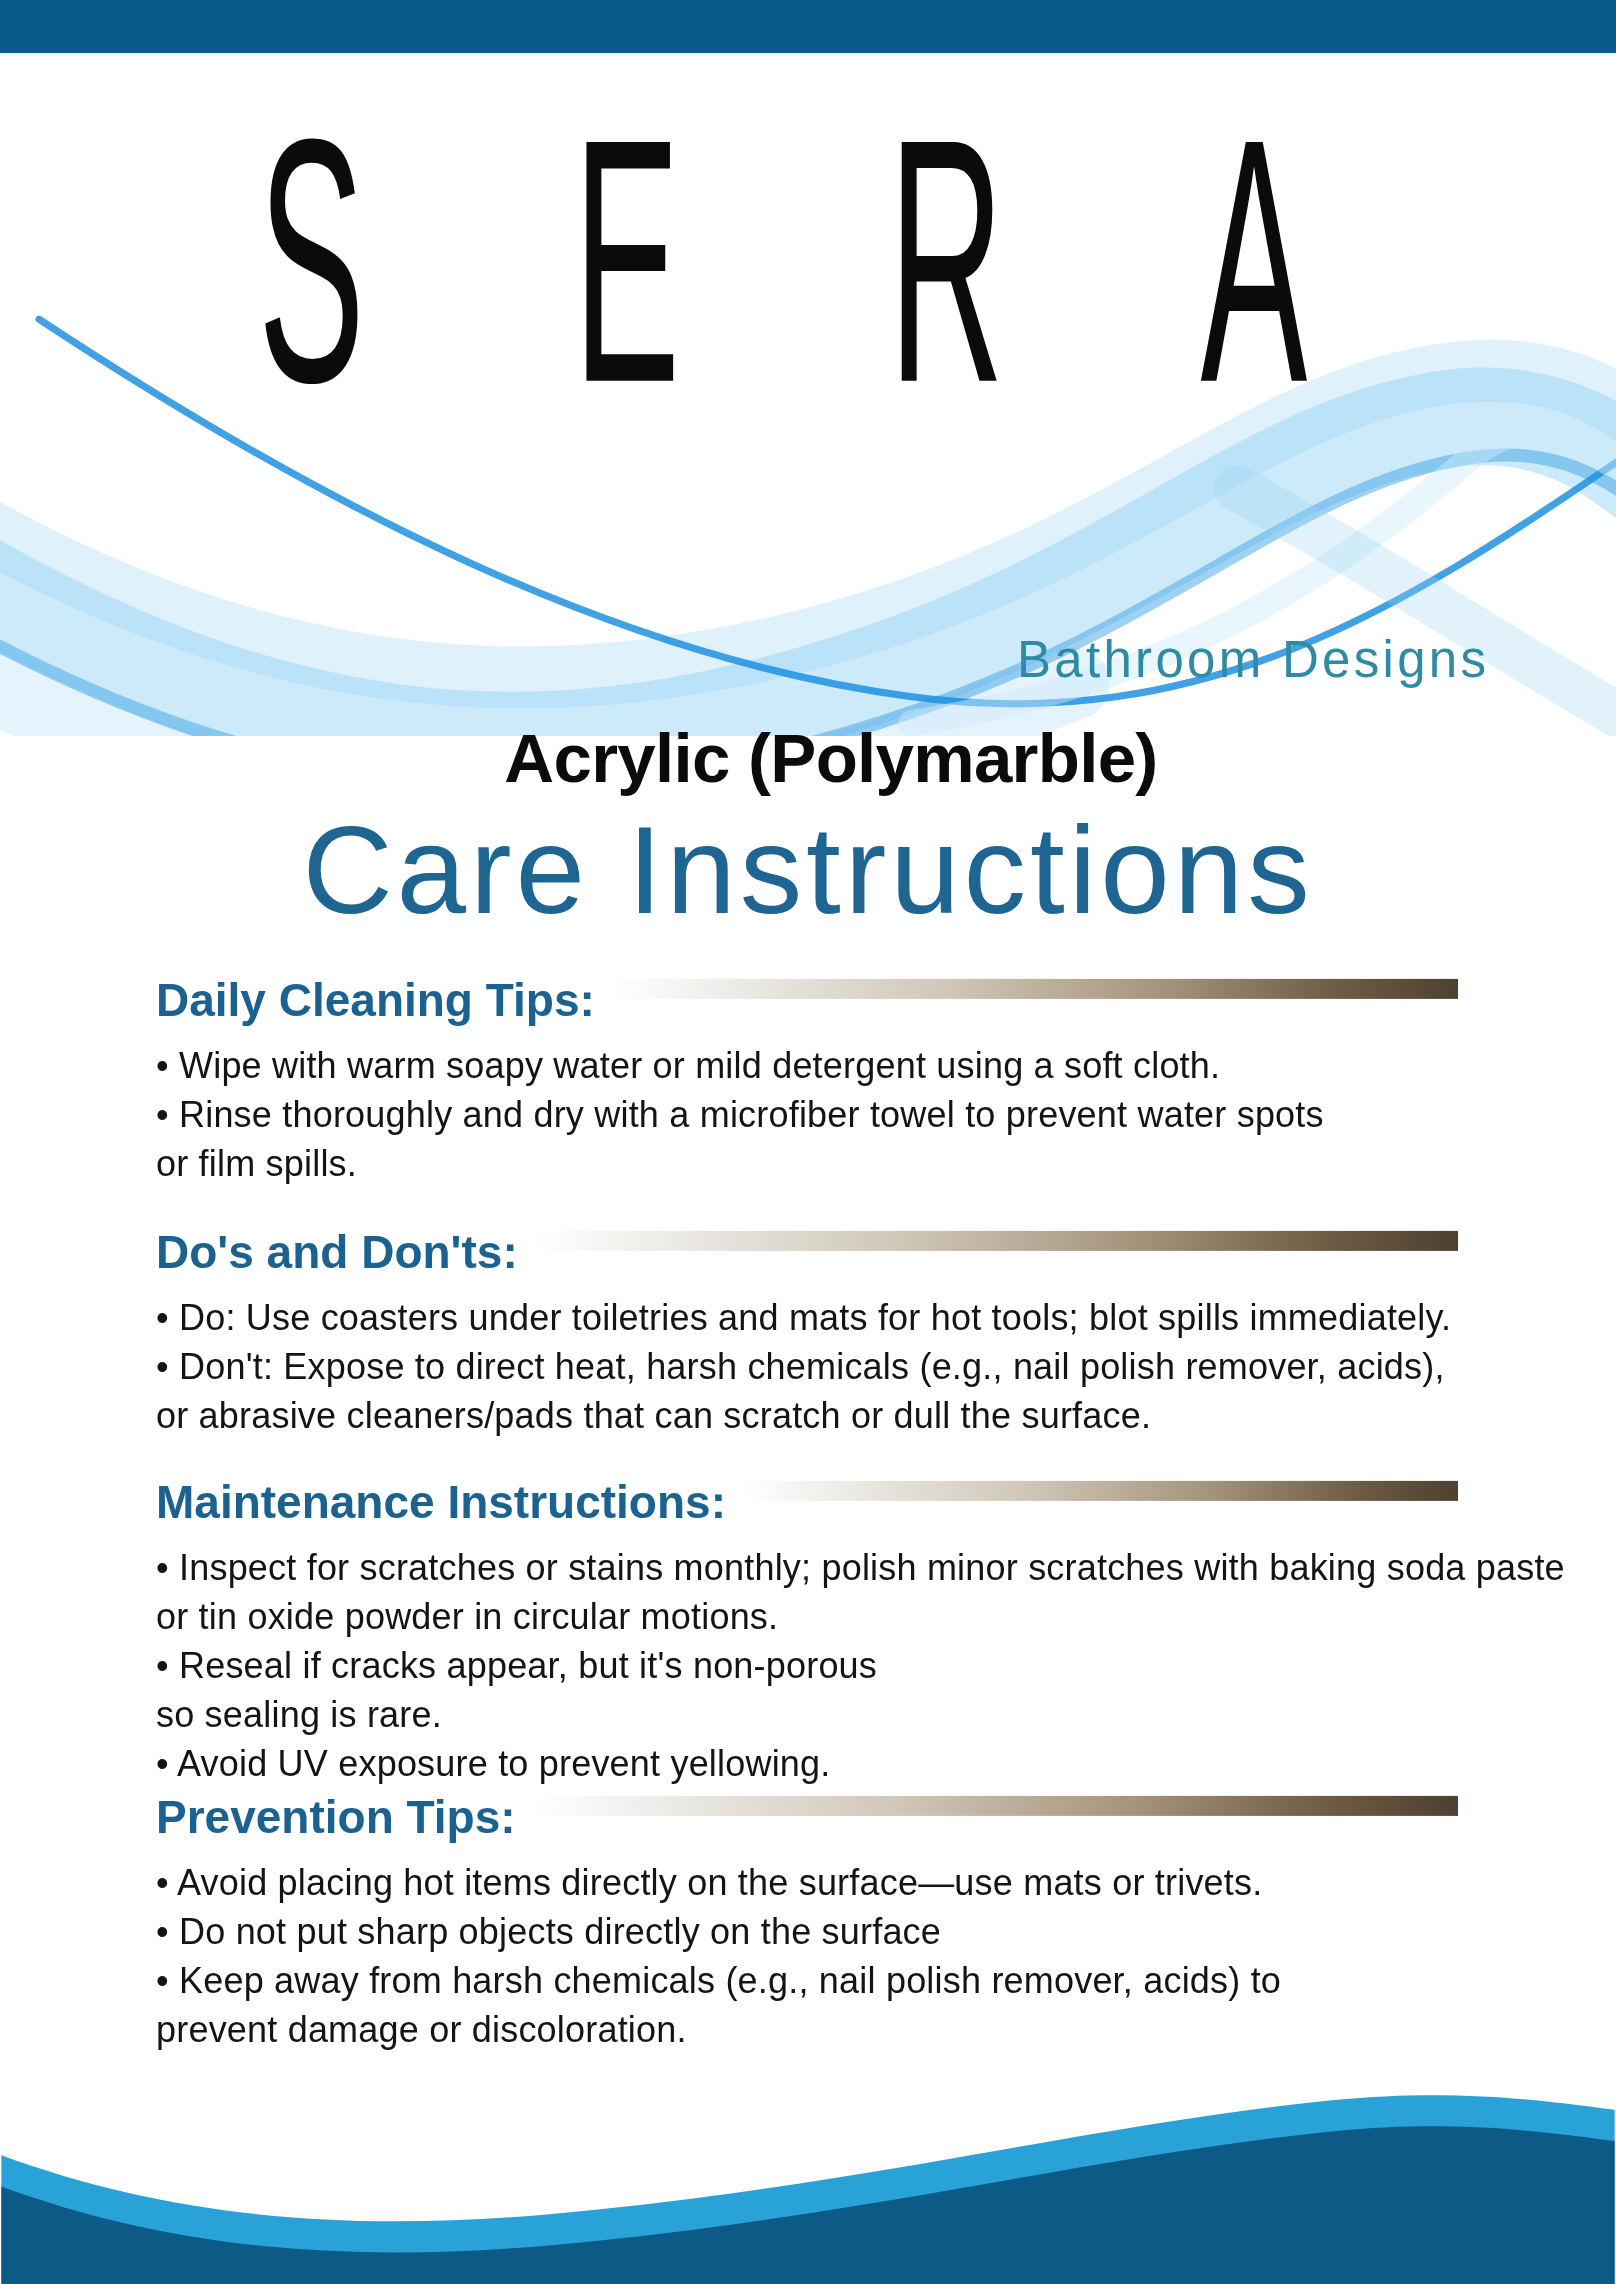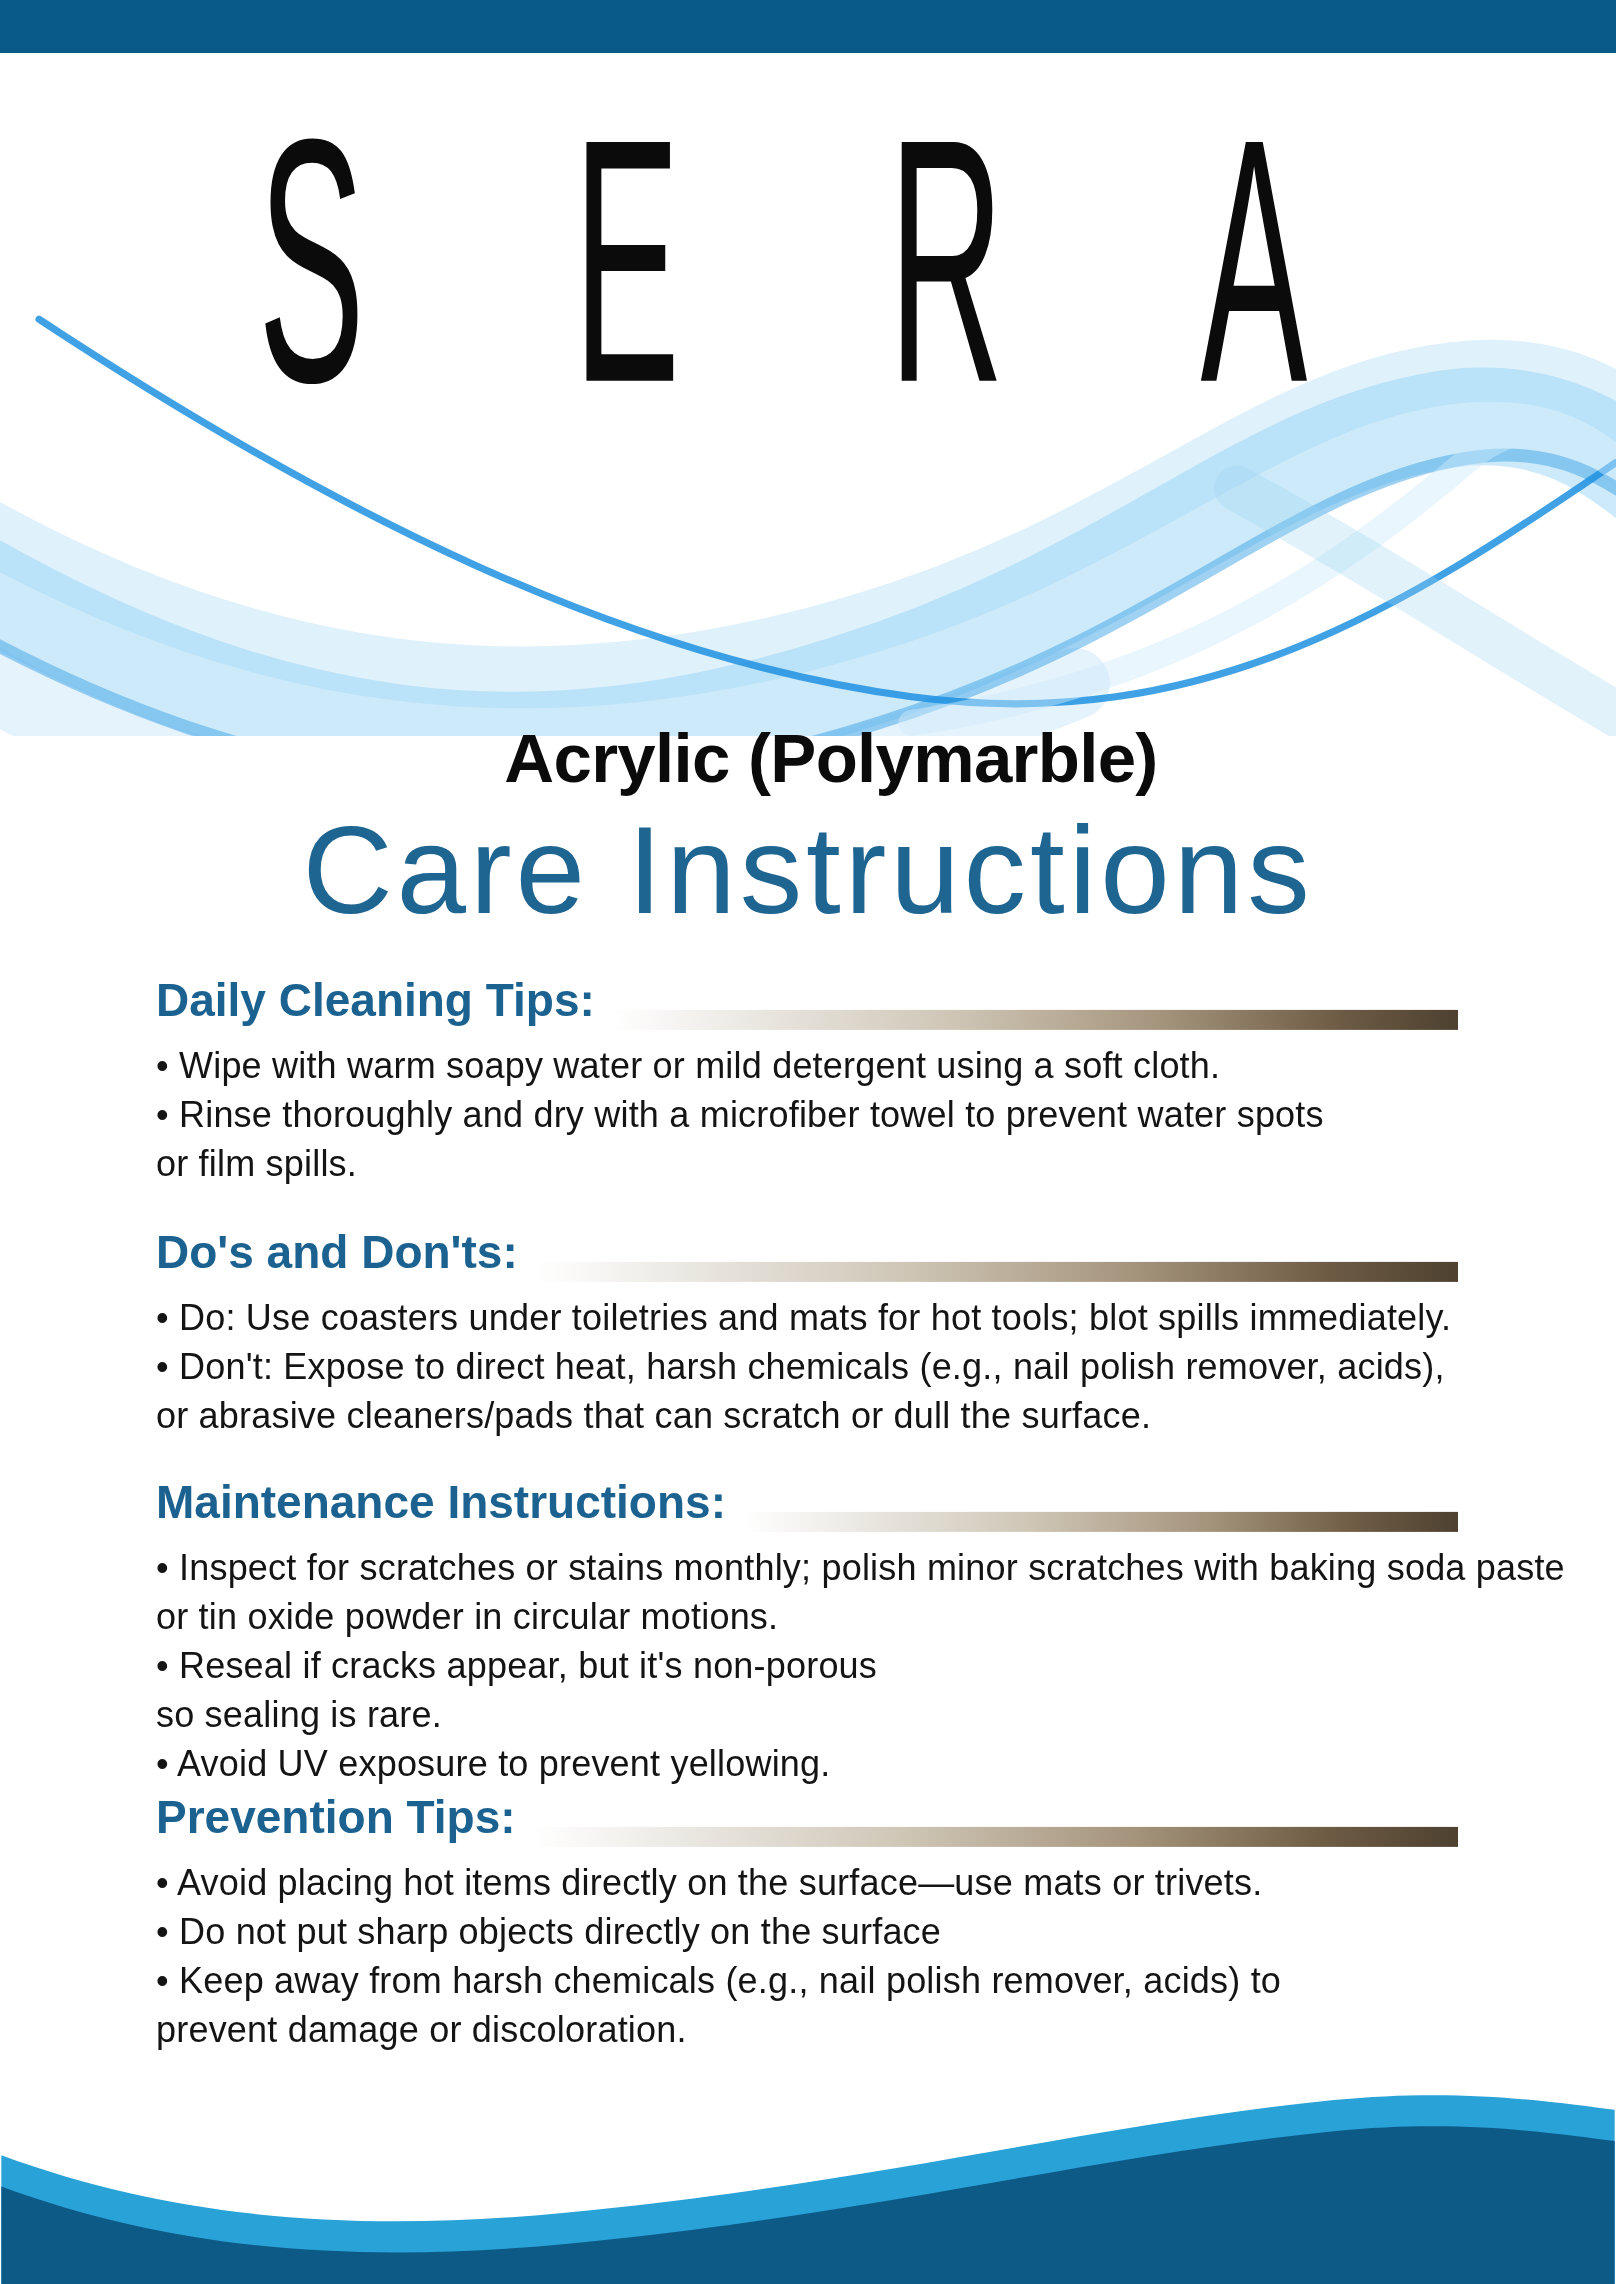--- a/index.html
+++ b/index.html
@@ -17,21 +17,21 @@
 
   .subtitle{position:absolute;top:724px;left:0;width:1616px;text-align:center;
             font-size:69px;font-weight:700;letter-spacing:-0.7px;color:#0b0b0b;line-height:1;padding-left:23px;}
 
   .main-title{position:absolute;top:807px;left:0;width:1616px;margin:0;text-align:center;
               font-size:125px;font-weight:400;letter-spacing:3.9px;color:#1f6592;line-height:1;}
 
   .section{position:absolute;left:156px;right:158px;}
   .sec-1{top:975px;} .sec-2{top:1227px;} .sec-3{top:1477px;} .sec-4{top:1792px;}
 
-  .h-row{display:flex;align-items:flex-end;}
+  .h-row{display:flex;align-items:flex-start;}
   .h-row h2{margin:0;font-size:46px;line-height:1.1;font-weight:700;color:#1c6290;
             letter-spacing:0;white-space:nowrap;}
   .h-bar{flex:1;height:19.5px;margin-left:18px;transform:translateY(3.9px);
          background:linear-gradient(90deg,#ffffff 0%,#eceae5 15%,#cfc6b6 40%,#a5947c 65%,#6d5b44 86%,#4e4130 100%);}
 
   .lines{margin-top:15.6px;font-size:36px;line-height:49px;letter-spacing:0.2px;color:#141414;}
   .line{white-space:nowrap;}
 
   .bottom-svg{position:absolute;bottom:0;left:0;}
 </style>
@@ -56,20 +56,21 @@
       <path d="M -80 330 C 380 600, 820 660, 1320 510 C 1760 380, 1960 140, 2260 120 C 2400 112, 2480 160, 2560 230" stroke="#bfe4f8" stroke-width="95" opacity="0.5"></path>
       <path d="M -80 420 C 400 700, 800 760, 1300 600 C 1750 460, 1950 220, 2250 190 C 2380 182, 2462 232, 2545 300" stroke="#8fd0f4" stroke-width="150" opacity="0.45"></path>
       <path d="M -80 560 C 300 800, 700 840, 1150 760 C 1350 722, 1500 660, 1650 600" stroke="#a5d8f5" stroke-width="110" opacity="0.3"></path>
       <path d="M -80 500 C 420 780, 850 820, 1350 660 C 1800 520, 2000 280, 2280 250 C 2390 240, 2462 280, 2540 340" stroke="#3fa3e6" stroke-width="20" opacity="0.5"></path>
       <path d="M 60 40 C 500 330, 950 560, 1400 620 C 1850 680, 2160 480, 2482 260" stroke="#1e90e0" stroke-width="11" opacity="0.85"></path>
       <path d="M 1400 660 C 1800 600, 2050 430, 2250 260 C 2330 190, 2400 200, 2470 260" stroke="#cfeafb" stroke-width="40" opacity="0.45"></path>
       <path d="M 1900 300 C 2120 420, 2330 560, 2540 680" stroke="#9bd4f2" stroke-width="70" opacity="0.3"></path>
     </g>
   </svg>
 
+  <div class="tagline">Bathroom Designs</div>
 
   <div class="subtitle">Acrylic (Polymarble)</div>
 
   <h1 class="main-title">Care Instructions</h1>
 
   <div class="section sec-1">
     <div class="h-row">
       <h2>Daily Cleaning Tips:</h2>
       <div class="h-bar"></div>
     </div>

